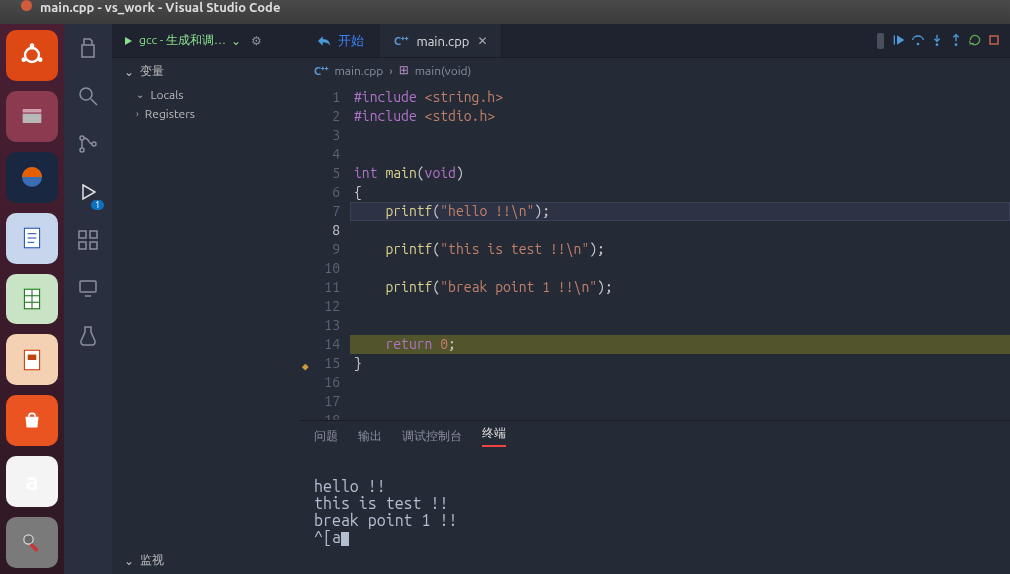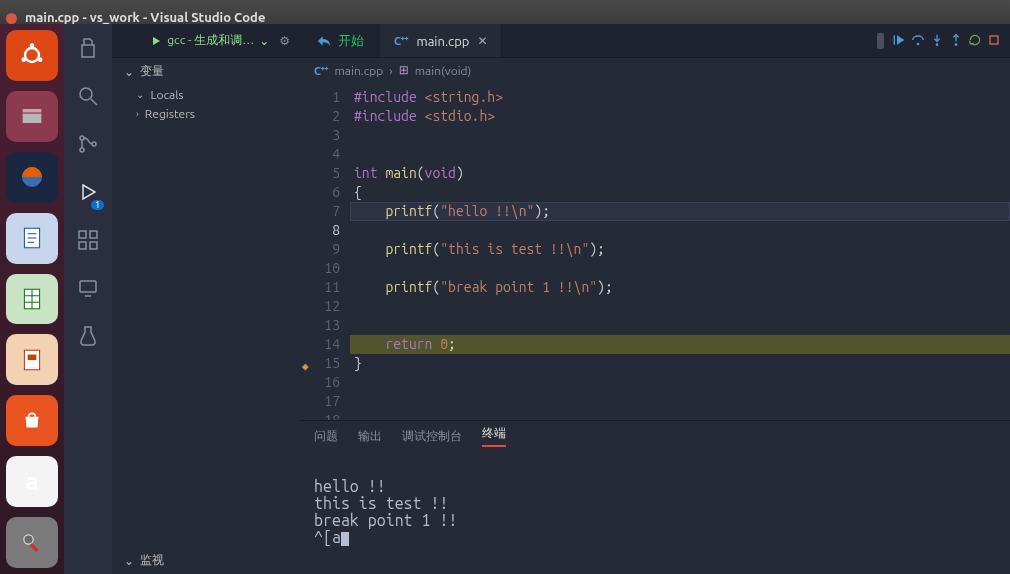--- a/index.html
+++ b/index.html
@@ -1,18 +1,18 @@
 <!DOCTYPE html>
 <html><head>
 <meta charset="utf-8">
 <style>
 * { margin: 0; padding: 0; box-sizing: border-box; }
 body { font-family: "Ubuntu", "Segoe UI", sans-serif; font-size: 13px; background: #1e1e2e; color: #ccc; overflow: hidden; width: 1010px; height: 574px; }
 
-.titlebar { height: 24px; background: linear-gradient(#4a4a4a,#3b3b3b); display: flex; align-items: flex-end; padding: 0 6px; color: #ddd; font-size: 13px; }
+.titlebar { height: 24px; background: linear-gradient(#4a4a4a,#3b3b3b); display: flex; align-items: flex-start; padding: 0 21px; color: #ddd; font-size: 13px; }
 .titlebar .dot { width: 11px; height: 11px; border-radius: 50%; background: #d25b3c; margin-right: 8px; }
 .titlebar .title { font-weight: bold; }
 
 .desktop { display: flex; height: 550px; }
 
 .launcher { width: 64px; background: linear-gradient(#4a1f33,#2e1824); padding: 6px 6px; display: flex; flex-direction: column; gap: 10px; }
 .launcher .tile { width: 52px; height: 52px; border-radius: 10px; display: flex; align-items: center; justify-content: center; font-size: 20px; color: #fff; }
 .t-ubuntu { background: #dd4814; }
 .t-files { background: #8b3a4f; }
 .t-ff { background: #1a2740; }
@@ -25,31 +25,31 @@
 
 .vscode { flex: 1; display: flex; background: #252a37; }
 
 .activitybar { width: 48px; background: #2a2f40; display: flex; flex-direction: column; align-items: center; padding-top: 12px; gap: 22px; color: #8a8fa0; }
 .activitybar svg { width: 24px; height: 24px; fill: none; stroke: #8a8fa0; stroke-width: 1.5; }
 .activitybar .act { position: relative; }
 .activitybar .act.active svg { stroke: #e0e0e0; }
 .activitybar .badge { position:absolute; bottom:-4px; right:-4px; background:#0e70c0; color:#fff; font-size:9px; border-radius:8px; padding:0 4px; }
 
 .sidepanel { width: 188px; background: #252a37; display: flex; flex-direction: column; }
-.topstrip { height: 34px; background: #1f2330; border-bottom: 1px solid #1a1d28; display:flex; align-items:center; padding:12px 10px; gap:10px; font-size:12px;justify-content:flex-end;}
+.topstrip { height: 34px; background: #1f2330; border-bottom: 1px solid #1a1d28; display:flex; align-items:center; padding:12px 10px; gap:10px; font-size:12px;}
 .topstrip .run { color:#8ce08c; display:flex; align-items:center; gap:5px;}
 .sec-head { padding: 5px 12px; color:#bbb; font-size:12px; display:flex; align-items:center; gap:6px; }
 .sec-head::before { content:"⌄"; font-size:12px;}
 .tree-item { padding: 3px 12px 3px 24px; color:#bbb; font-size:12px; display:flex; align-items:center; gap:6px;}
 .tree-item .chev { color:#aaa; font-size:10px;}
 
 .maincol { flex:1; display:flex; flex-direction:column; min-width:0; }
 .tabbar { height: 34px; background:#1f2330; display:flex; align-items:stretch; border-bottom:1px solid #1a1d28;}
 .tabbar .left { flex:1; display:flex;}
-.tabbar .start { display:flex; align-items:center; gap:6px; padding:0 16px; color:#22c55e; font-size:13px;}
+.tabbar .start { display:flex; align-items:center; gap:6px; padding:0 16px; color:#3b82f6; font-size:13px;}
 .tabbar .tab { display:flex; align-items:center; gap:8px; padding:0 14px; background:#252a37; color:#ddd; font-size:13px; border-right:1px solid #1a1d28;}
 .tabbar .tab .ficon { color:#5c9bd6; font-size:11px; font-weight:bold;}
 .tabbar .tab .close { color:#aaa; font-size:12px;}
 .dbg-tools { display:flex; align-items:center; padding:0 8px; gap:3px;}
 .dbg-tools .bar { width:7px; height:16px; background:#4a4f60; margin-right:4px; border-radius:2px;}
 .dbg-tools svg { width:16px; height:16px; }
 .breadcrumb { height:24px; background:#252a37; display:flex; align-items:center; padding:0 14px; color:#8a8fa0; font-size:12px; gap:6px;}
 .breadcrumb .ficon{ color:#5c9bd6; font-size:11px; font-weight:bold;}
 
 .editor { flex:1; display:flex; background:#252a37; font-family: "Ubuntu Mono","Consolas",monospace; font-size:14px; line-height:19px; overflow:hidden;}

